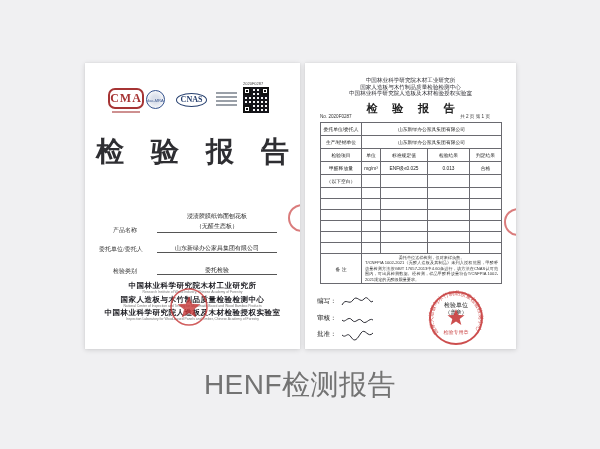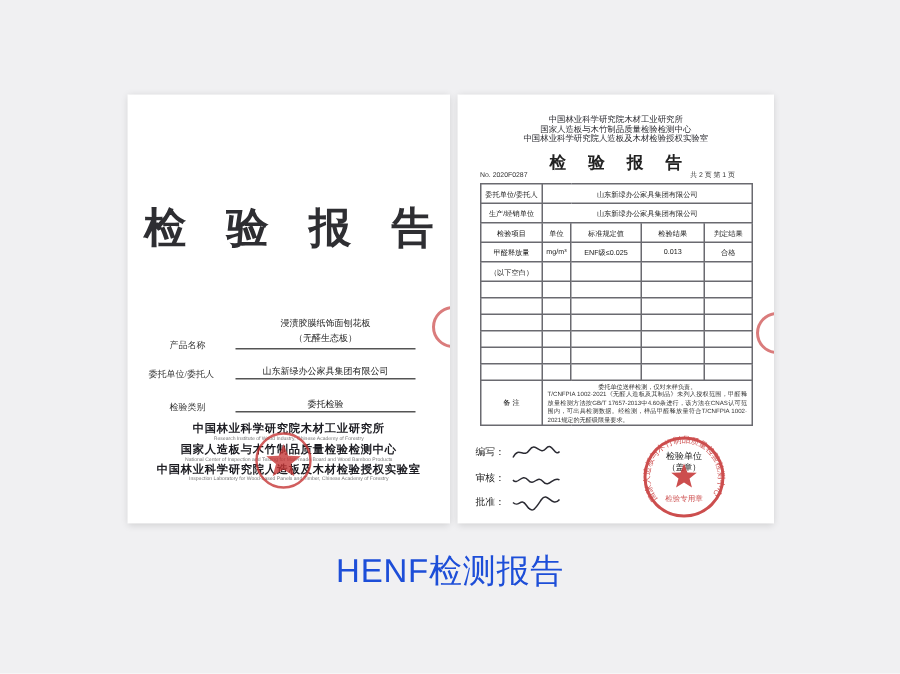--- a/index.html
+++ b/index.html
@@ -95,29 +95,55 @@
 
   .seal-area { position:absolute; left:118px; top:228px; width:66px; height:56px; }
   .seal-behind { position:absolute; left:0; top:10px; width:66px; text-align:center;
     font-family:"Liberation Serif", serif; color:#222; }
   .seal-behind .l1 { font-size:6px; line-height:8px; }
   .seal-behind .l2 { font-size:5.5px; line-height:7px; }
   .round-seal { position:absolute; left:4px; top:-2px; opacity:.88; }
 
   
   .caption { position:absolute; top:366px; left:0; width:100%; text-align:center;
-    font-size:22px; font-weight:500; color:#1d4ed8; letter-spacing:.5px; }
+    font-size:28px; font-weight:500; color:#737373; letter-spacing:.5px; }
 </style>
 </head>
 <body>
 
 <div class="stage">
 
   <div class="doc" id="doc-left">
 
+    <div class="logo-row">
+      <div class="cma-logo">CMA</div>
+      <div class="cma-sub"></div>
+      <div class="ilac-logo">ilac-MRA</div>
+      <div class="cnas-logo">CNAS</div>
+      <div class="acc-text-block">
+        <i></i>
+          <i></i>
+          <i></i>
+          <i></i>
+      </div>
+      <div class="qr-wrap">
+        <div class="qr-num">2020F0287</div>
+        <div class="qr-box">
+          <div class="qr-eye tl">
+              <b></b>
+            </div>
+          <div class="qr-eye tr">
+              <b></b>
+            </div>
+          <div class="qr-eye bl">
+              <b></b>
+            </div>
+        </div>
+      </div>
+    </div>
 
     <div class="big-title">检 验 报 告</div>
 
     <div class="field" style="top:148px;">
       <span class="flabel" style="left:28px; top:15px;">产品名称</span>
       <span class="fline" style="left:72px; top:0; width:120px; height:22px; line-height:10px;">
         <span class="f-val2">浸渍胶膜纸饰面刨花板</span>
         <span class="f-val2">（无醛生态板）</span>
       </span>
     </div>

